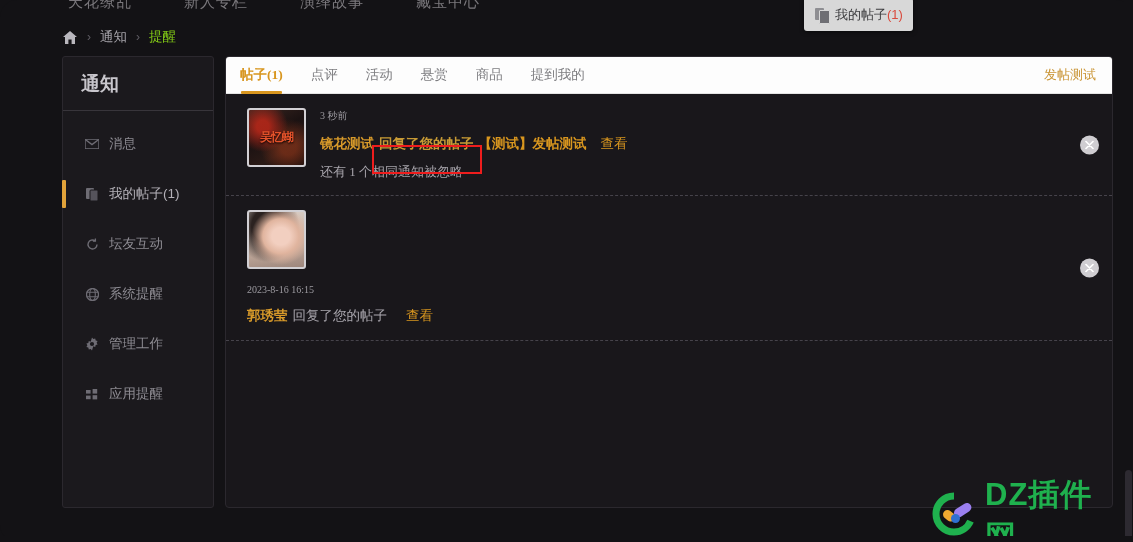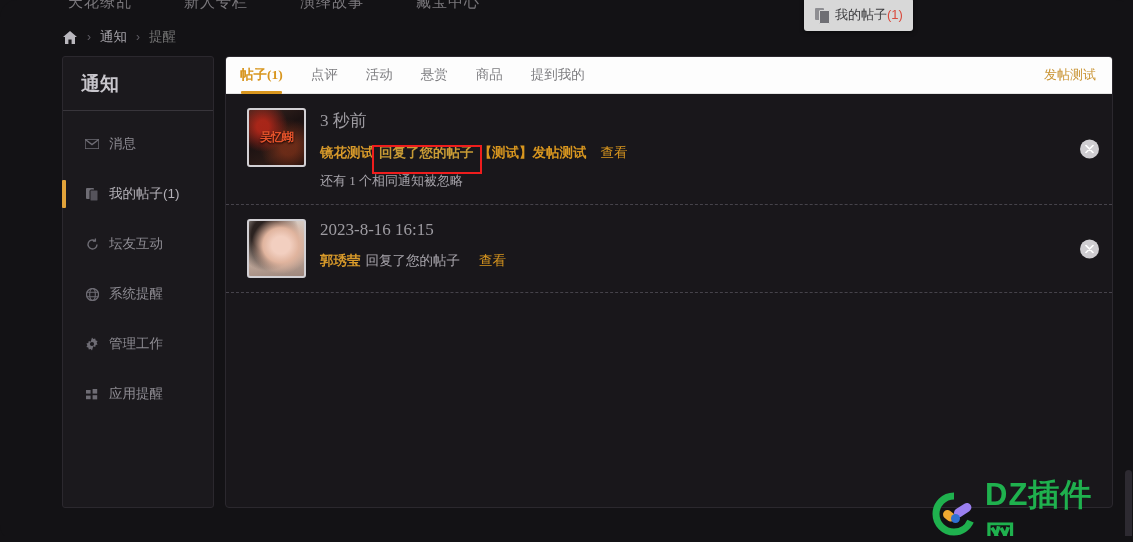--- a/index.html
+++ b/index.html
@@ -42,21 +42,21 @@
   
   .crumb {
     position: absolute; left: 62px; top: 28px;
     display: flex; align-items: center; gap: 9px;
     font-size: 13.5px; color: #9b9aa0;
   }
   .crumb .home { width: 16px; height: 15px; position: relative; display:inline-block; }
   .crumb .home svg { display: block; }
   .crumb .sep { color: #5f5d64; font-size: 12px; }
   .crumb .c-link { color: #a5a3a9; }
-  .crumb .c-cur { color: #737373; text-align: center; }
+  .crumb .c-cur { color: #84cc16; text-align: center; }
 
   
   .sidebar {
     position: absolute; left: 62px; top: 56px; width: 152px; height: 452px;
     background: #1b191d; border: 1px solid #2b282e; border-radius: 3px;
   }
   .sb-title {
     height: 54px; display: flex; align-items: center; padding-left: 18px;
     font-size: 19px; font-weight: bold; color: #c8c6cc;
     border-bottom: 1px solid #38353b;
@@ -105,21 +105,21 @@
     white-space: nowrap;
   }
 
   
   .list { padding: 0 0 0 0; }
   .note {
     position: relative; display: flex; gap: 14px;
     padding: 14px 42px 14px 21px;
     border-bottom: 1px dashed #46434b;
   }
-  .note:last-child { border-bottom: 1px dashed #46434b; }
+  .note:last-child { border-bottom: 1px dashed #46434b; flex-direction: column; }
   .avatar {
     width: 59px; height: 59px; flex: 0 0 auto; border-radius: 3px;
     border: 2px solid #d2d0d4; background: #2a2529; overflow: hidden;
     position: relative;
   }
   .av-a {
     background:
       radial-gradient(circle at 25% 30%, rgba(190,40,25,.85) 0 11%, transparent 45%),
       radial-gradient(circle at 72% 68%, rgba(150,55,25,.6) 0 14%, transparent 52%),
       linear-gradient(152deg,#3b2620 0%, #1b1212 42%, #2a1a16 72%, #120d0d 100%);
@@ -130,21 +130,21 @@
     color: #e7532b; letter-spacing: -1px; text-shadow: 0 1px 2px #000;
     filter: blur(.3px);
   }
   .av-b {
     background:
       radial-gradient(ellipse at 58% 44%, #f2cfc0 0 20%, #e0b49e 40%, transparent 66%),
       radial-gradient(ellipse at 33% 26%, #2b2220 0 30%, transparent 62%),
       linear-gradient(170deg,#dcd2cb 0%, #cdbdb2 38%, #b9a295 70%, #9d867c 100%);
   }
   .note-body { flex: 1 1 auto; min-width: 0; padding-top: 1px; }
-  .note-time { font-size: 17px; color: #9d9ba1; margin-bottom: 11px; }
+  .note-time { font-size: 10px; color: #9d9ba1; margin-bottom: 11px; }
   .note-line {
     font-size: 13.5px; color: #bdbac0; line-height: 20px;
     display: flex; align-items: baseline; flex-wrap: wrap;
   }
   .who { color: #d89a2a; font-weight: bold; margin-right: 5px; }
   .act { color: #a9a6ad; margin-right: 5px; }
   .act.boxed { color: #c79a35; font-weight: bold; }
   .subj { color: #d8961f; font-weight: bold; }
   .view { color: #d8961f; margin-left: 14px; cursor: pointer; }
   .note-extra { font-size: 13px; color: #a7a4ab; margin-top: 9px; }

